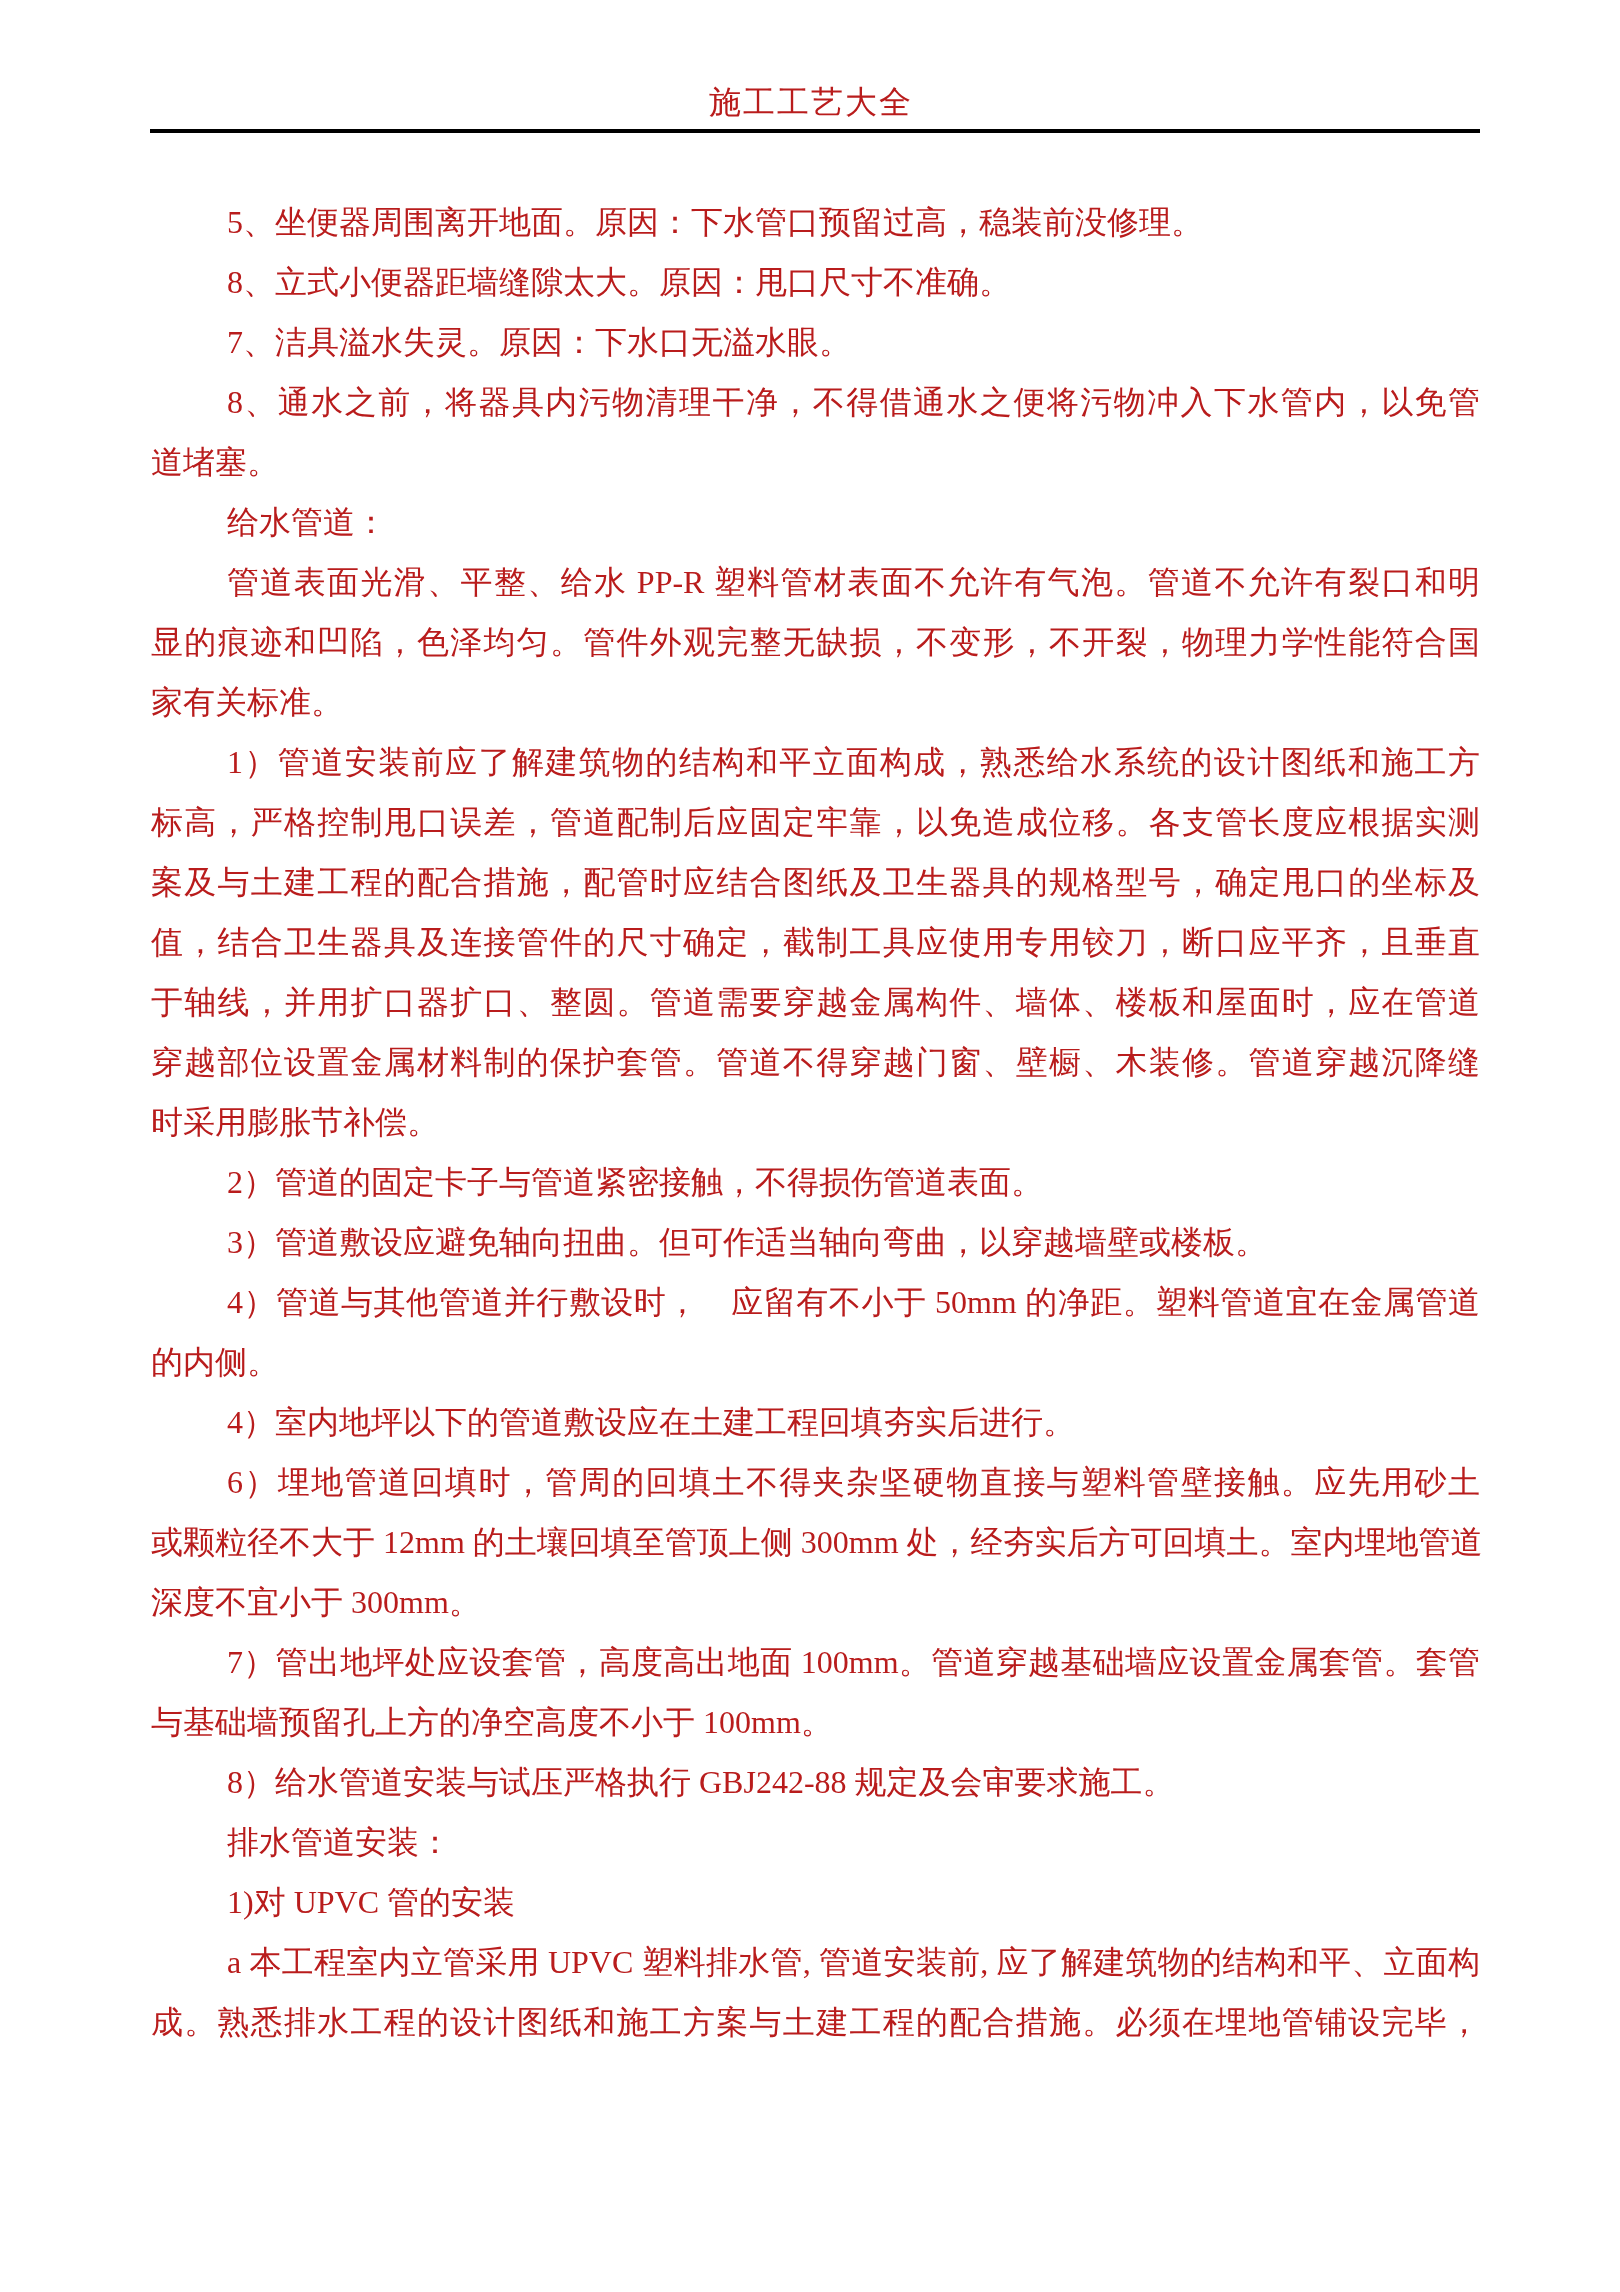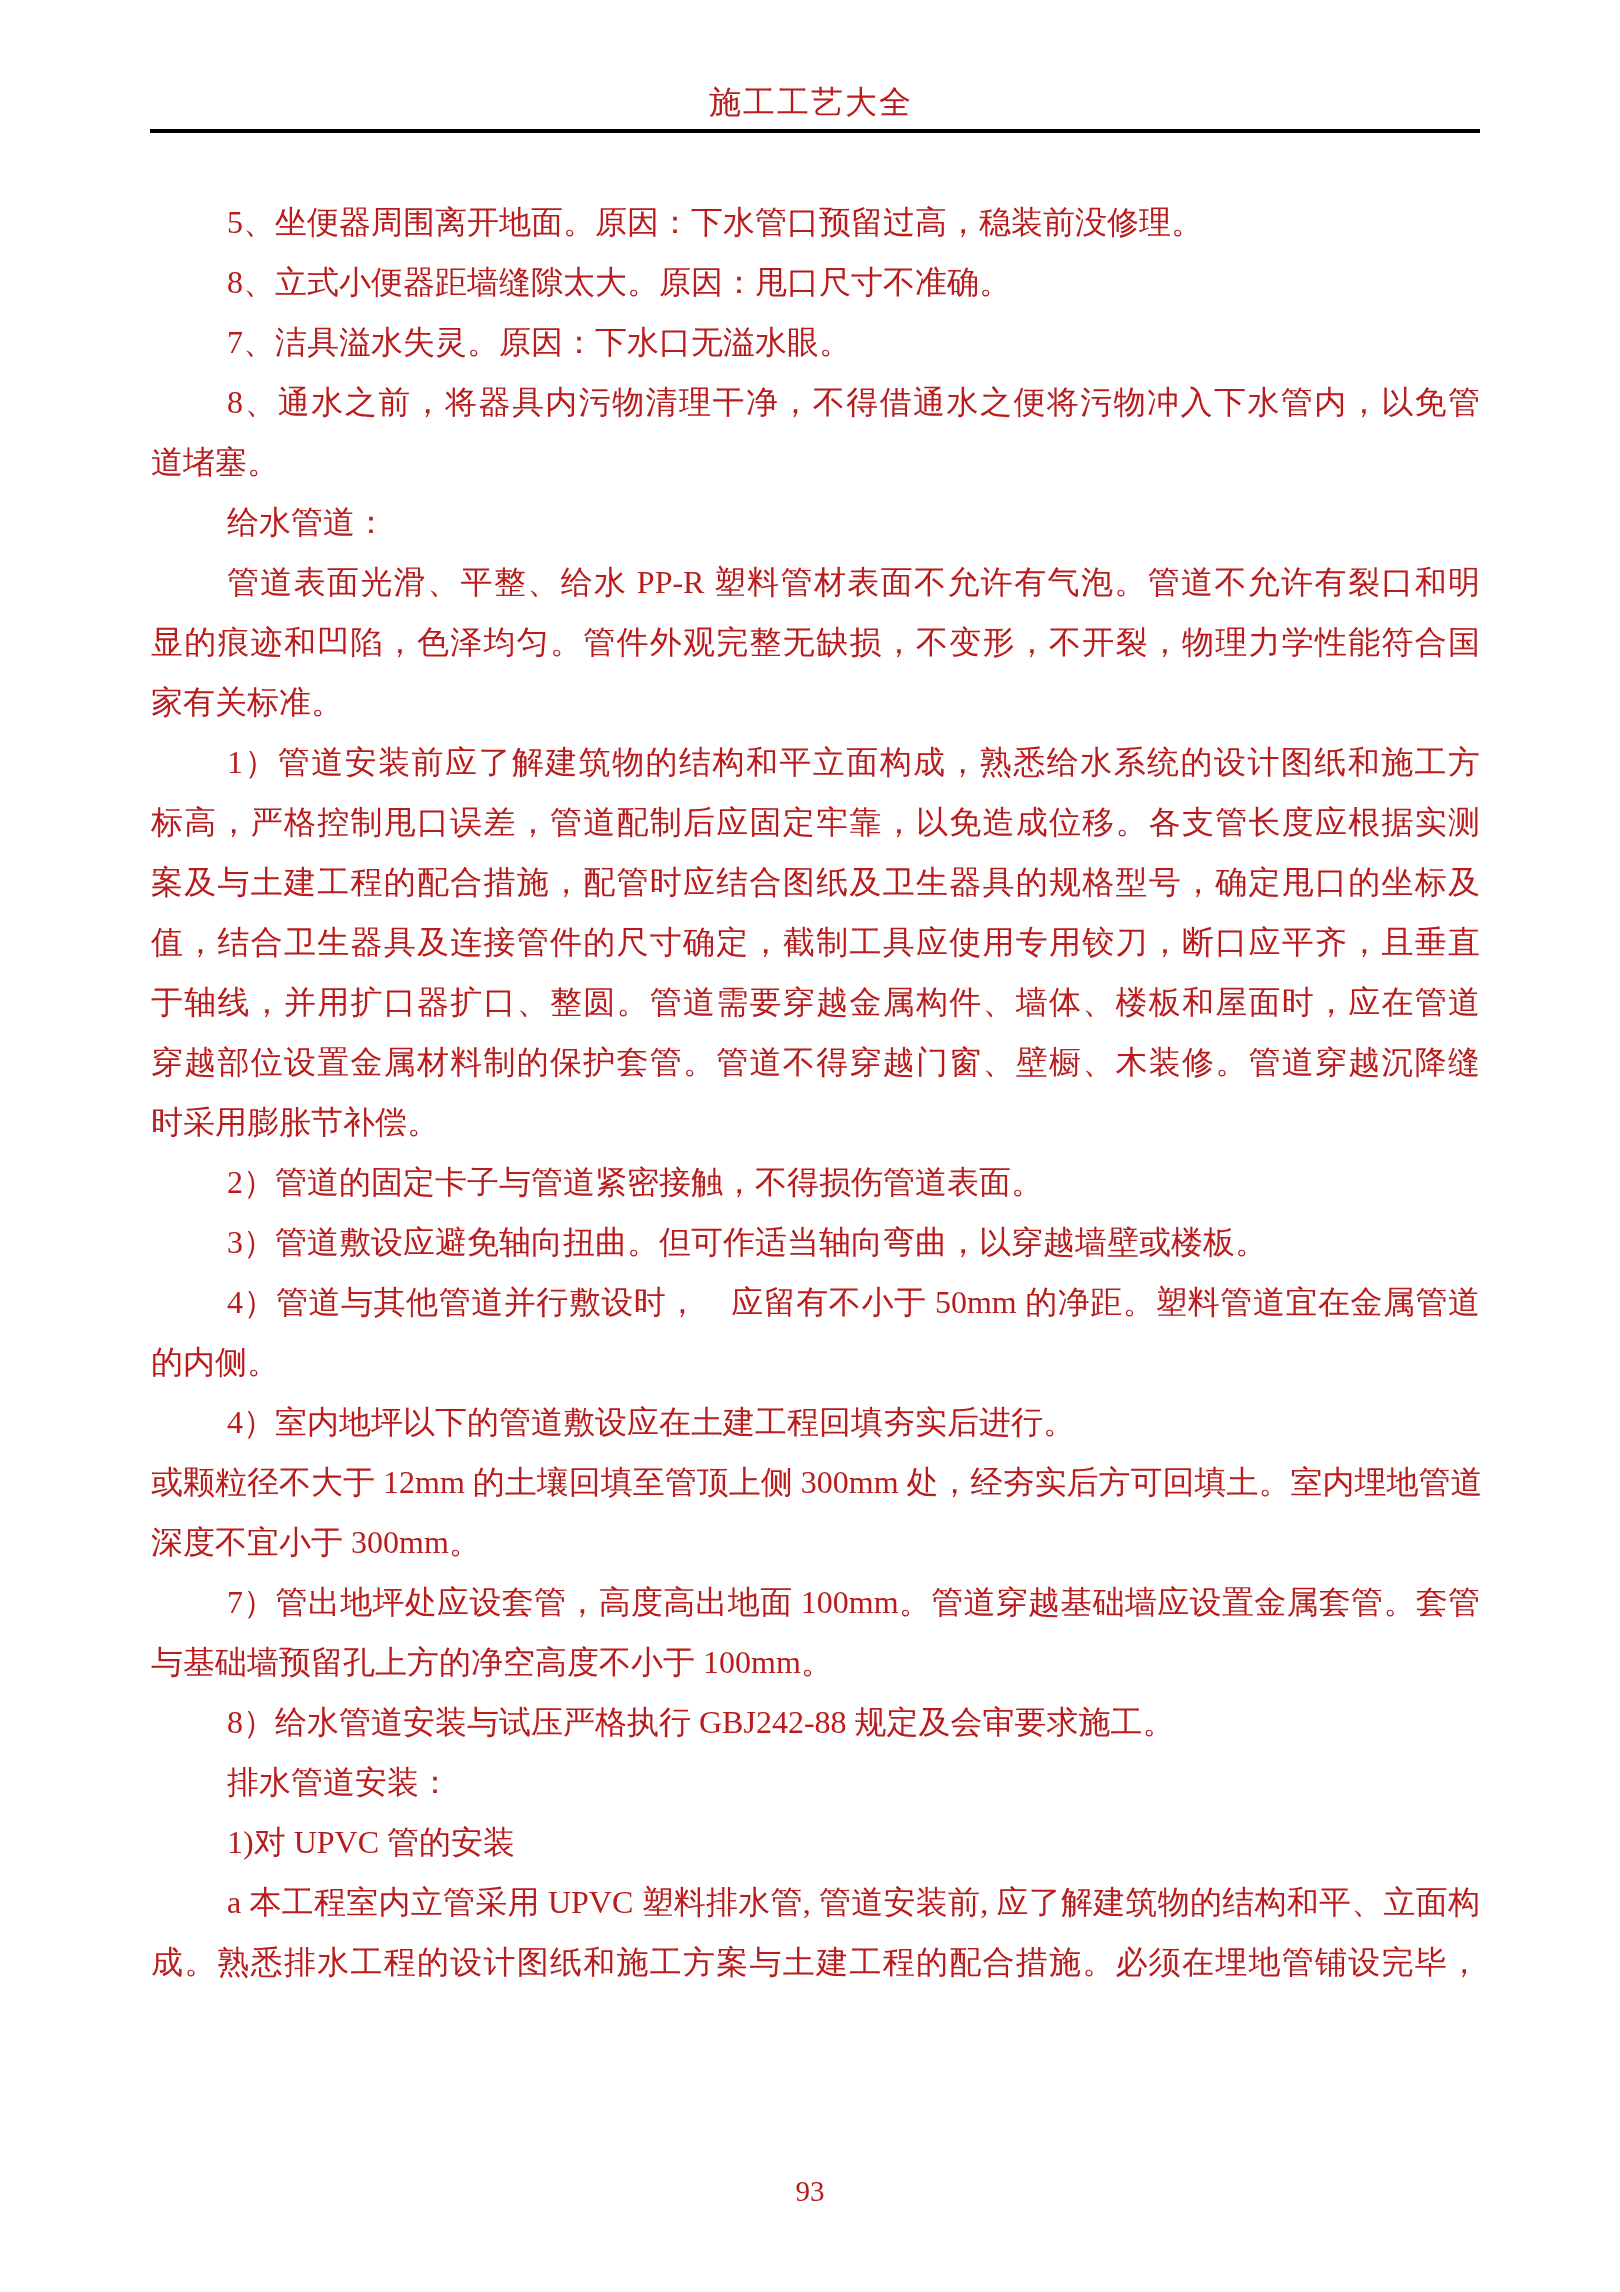--- a/index.html
+++ b/index.html
@@ -90,25 +90,25 @@
       <div class="line justify">案及与土建工程的配合措施，配管时应结合图纸及卫生器具的规格型号，确定甩口的坐标及</div>
       <div class="line justify">值，结合卫生器具及连接管件的尺寸确定，截制工具应使用专用铰刀，断口应平齐，且垂直</div>
       <div class="line justify">于轴线，并用扩口器扩口、整圆。管道需要穿越金属构件、墙体、楼板和屋面时，应在管道</div>
       <div class="line justify">穿越部位设置金属材料制的保护套管。管道不得穿越门窗、壁橱、木装修。管道穿越沉降缝</div>
       <div class="line">时采用膨胀节补偿。</div>
       <div class="line indent">2）管道的固定卡子与管道紧密接触，不得损伤管道表面。</div>
       <div class="line indent">3）管道敷设应避免轴向扭曲。但可作适当轴向弯曲，以穿越墙壁或楼板。</div>
       <div class="line indent justify">4）管道与其他管道并行敷设时，　应留有不小于 50mm 的净距。塑料管道宜在金属管道</div>
       <div class="line">的内侧。</div>
       <div class="line indent">4）室内地坪以下的管道敷设应在土建工程回填夯实后进行。</div>
+      <div class="line indent justify">6）埋地管道回填时，管周的回填土不得夹杂坚硬物直接与塑料管壁接触。应先用砂土</div>
       <div class="line justify">或颗粒径不大于 12mm 的土壤回填至管顶上侧 300mm 处，经夯实后方可回填土。室内埋地管道</div>
       <div class="line">深度不宜小于 300mm。</div>
       <div class="line indent justify">7）管出地坪处应设套管，高度高出地面 100mm。管道穿越基础墙应设置金属套管。套管</div>
       <div class="line">与基础墙预留孔上方的净空高度不小于 100mm。</div>
       <div class="line indent">8）给水管道安装与试压严格执行 GBJ242-88 规定及会审要求施工。</div>
       <div class="line indent">排水管道安装：</div>
       <div class="line indent">1)对 UPVC 管的安装</div>
       <div class="line indent justify">a 本工程室内立管采用 UPVC 塑料排水管, 管道安装前, 应了解建筑物的结构和平、立面构</div>
       <div class="line justify">成。熟悉排水工程的设计图纸和施工方案与土建工程的配合措施。必须在埋地管铺设完毕，</div>
     </div>
-  <div class="page-number">93</div>
 </div>
 
 
 </body></html>

